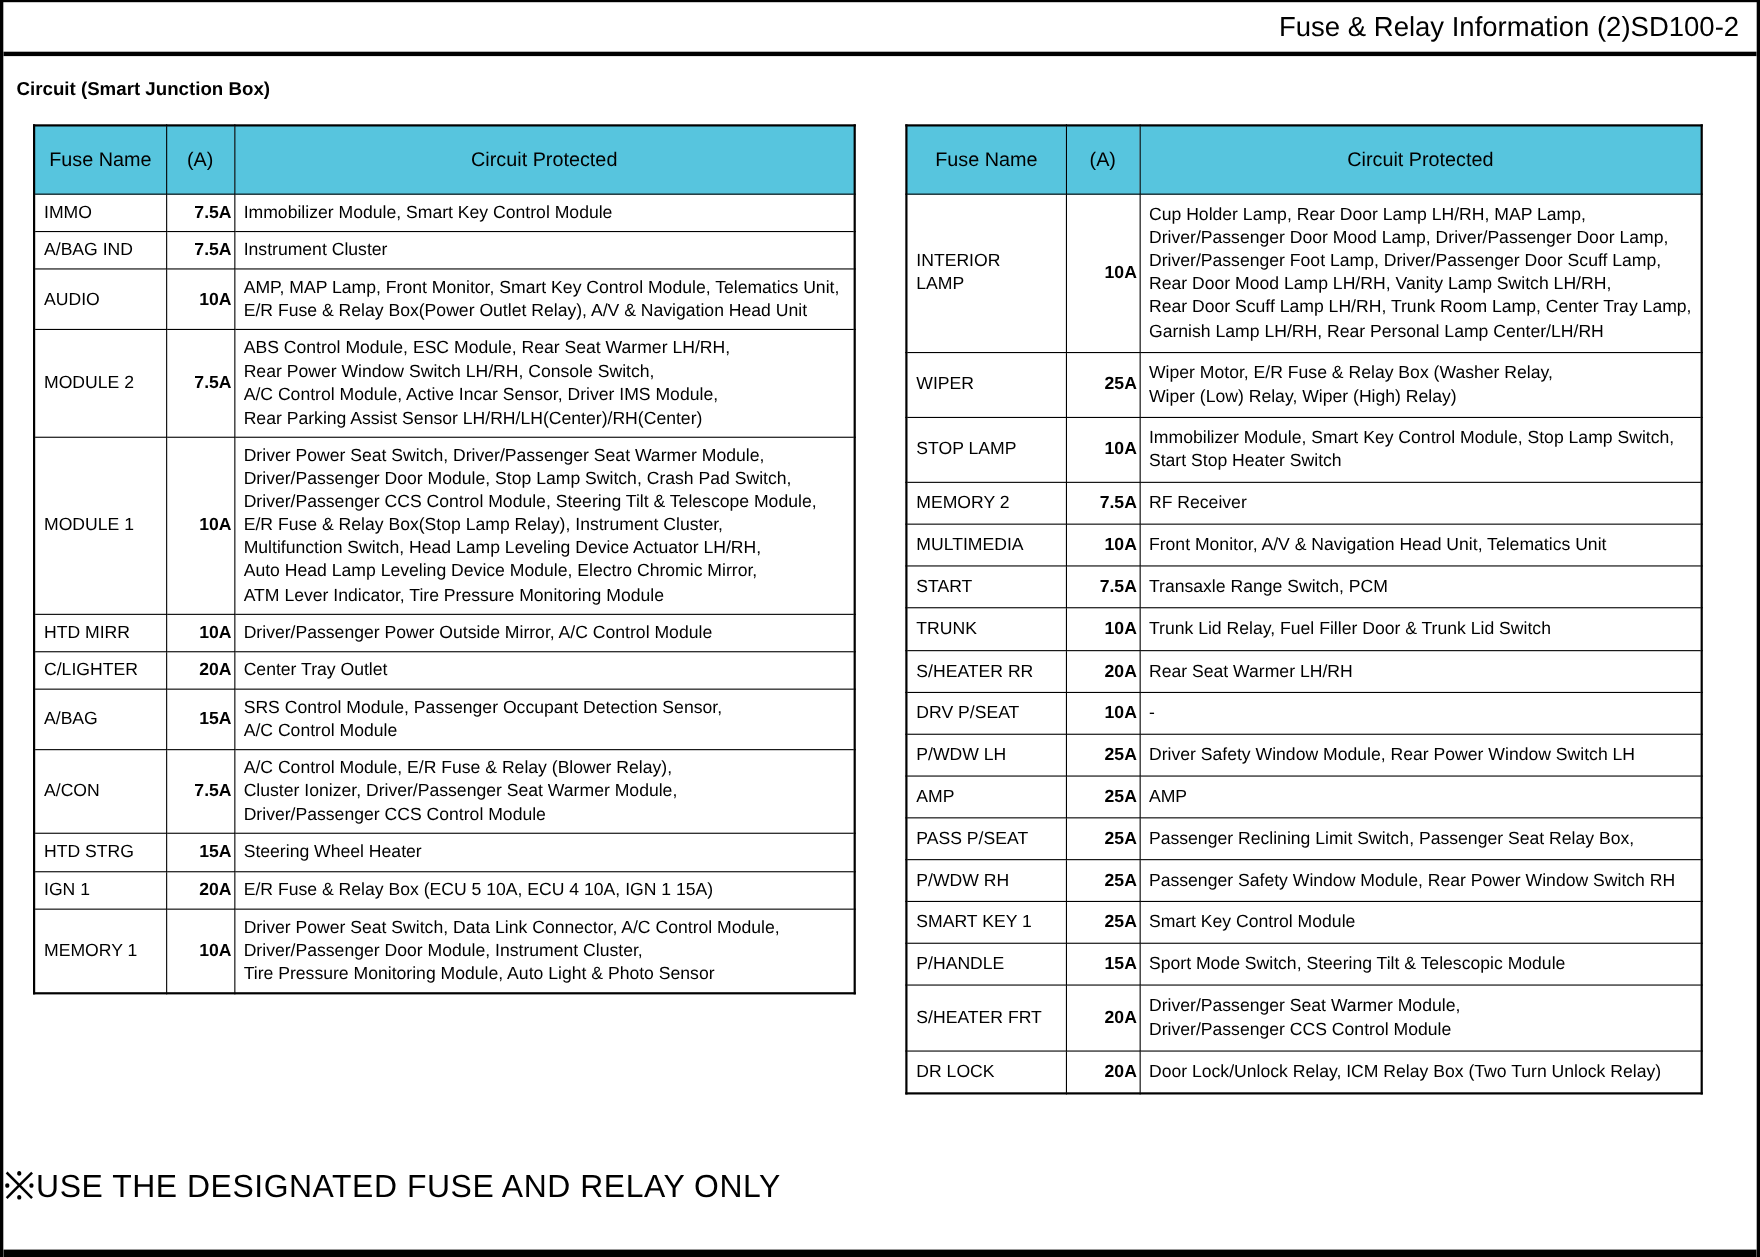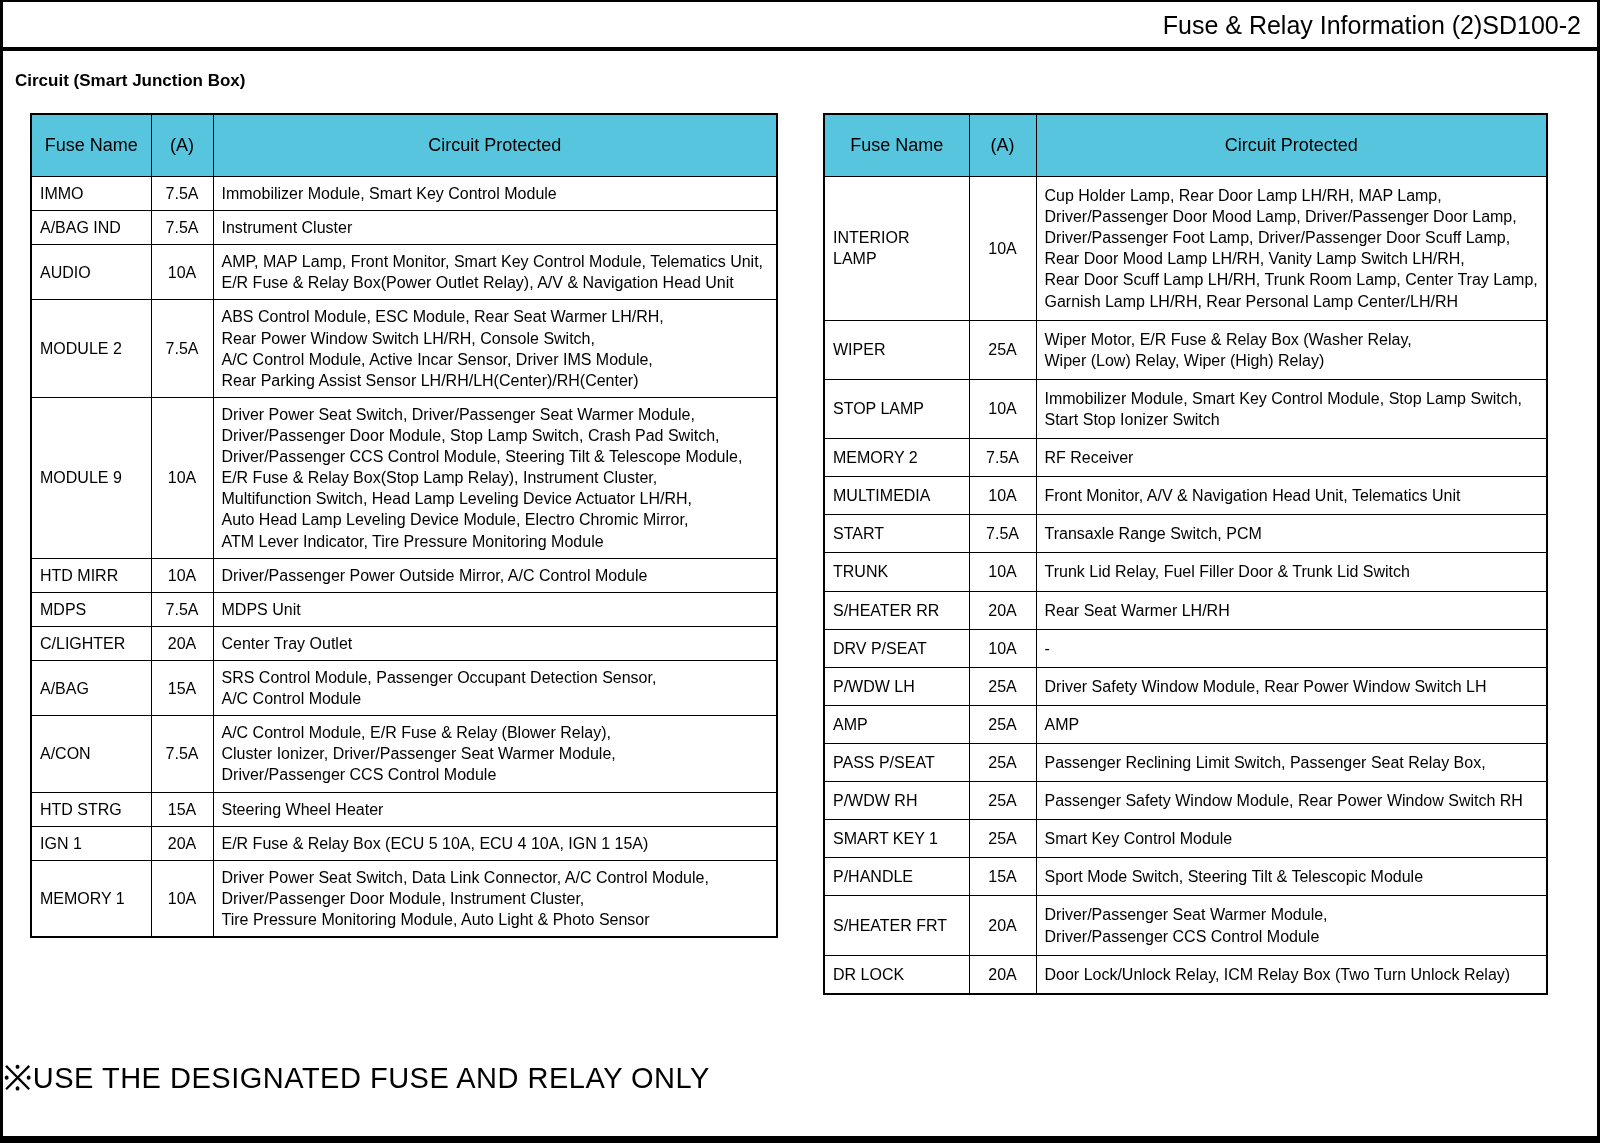--- a/index.html
+++ b/index.html
@@ -18,21 +18,21 @@
   .tables { display:flex; align-items:flex-start; padding:0 27px; gap:45px; }
   table.fuse-table { border-collapse:collapse; border:2px solid #000; table-layout:fixed; background:#fff; }
   table.left-tbl  { width:748px; }
   table.right-tbl { width:725px; }
   .fuse-table th {
     background:#57c5de; border:1px solid #000; font-size:18px; font-weight:normal;
     text-align:center; padding:20px 4px;
   }
   .fuse-table td { border:1px solid #000; font-size:16px; vertical-align:middle; line-height:1.32; }
   .col-name    { padding:5px 4px 5px 8px; white-space:pre-line; }
-  .col-amp     { text-align:center; padding:5px 2px; }
+  .col-amp     { text-align:right; padding:5px 2px;font-weight:bold; }
   .col-circuit { padding:5px 8px; white-space:pre-line; }
   table.left-tbl  .col-name,  table.left-tbl  .col-amp,  table.left-tbl  .col-circuit  { padding-top:6px; padding-bottom:6px; }
   table.right-tbl .col-name,  table.right-tbl .col-amp,  table.right-tbl .col-circuit { padding-top:8px; padding-bottom:8px; }
   .footer-note { text-align:left; margin-top:58px; font-size:29px; letter-spacing:0.5px; }
   .footer-note .marker { font-size:35px; vertical-align:-2px; }
   .bottom-bar { position:absolute; left:0; bottom:0; width:100%; height:7px; background:#000; }
 </style>
 </head>
 <body>
 
@@ -79,39 +79,34 @@
           </tr>
           <tr>
             <td class="col-name">MODULE 2</td>
             <td class="col-amp">7.5A</td>
             <td class="col-circuit">ABS Control Module, ESC Module, Rear Seat Warmer LH/RH,
 Rear Power Window Switch LH/RH, Console Switch,
 A/C Control Module, Active Incar Sensor, Driver IMS Module,
 Rear Parking Assist Sensor LH/RH/LH(Center)/RH(Center)</td>
           </tr>
           <tr>
-            <td class="col-name">MODULE 9</td>
+            <td class="col-name">MODULE 1</td>
             <td class="col-amp">10A</td>
             <td class="col-circuit">Driver Power Seat Switch, Driver/Passenger Seat Warmer Module,
 Driver/Passenger Door Module, Stop Lamp Switch, Crash Pad Switch,
 Driver/Passenger CCS Control Module, Steering Tilt &amp; Telescope Module,
 E/R Fuse &amp; Relay Box(Stop Lamp Relay), Instrument Cluster,
 Multifunction Switch, Head Lamp Leveling Device Actuator LH/RH,
 Auto Head Lamp Leveling Device Module, Electro Chromic Mirror,
 ATM Lever Indicator, Tire Pressure Monitoring Module</td>
           </tr>
           <tr>
             <td class="col-name">HTD MIRR</td>
             <td class="col-amp">10A</td>
             <td class="col-circuit">Driver/Passenger Power Outside Mirror, A/C Control Module</td>
-          </tr>
-          <tr>
-            <td class="col-name">MDPS</td>
-            <td class="col-amp">7.5A</td>
-            <td class="col-circuit">MDPS Unit</td>
           </tr>
           <tr>
             <td class="col-name">C/LIGHTER</td>
             <td class="col-amp">20A</td>
             <td class="col-circuit">Center Tray Outlet</td>
           </tr>
           <tr>
             <td class="col-name">A/BAG</td>
             <td class="col-amp">15A</td>
             <td class="col-circuit">SRS Control Module, Passenger Occupant Detection Sensor,
@@ -172,21 +167,21 @@
           <tr>
             <td class="col-name">WIPER</td>
             <td class="col-amp">25A</td>
             <td class="col-circuit">Wiper Motor, E/R Fuse &amp; Relay Box (Washer Relay,
 Wiper (Low) Relay, Wiper (High) Relay)</td>
           </tr>
           <tr>
             <td class="col-name">STOP LAMP</td>
             <td class="col-amp">10A</td>
             <td class="col-circuit">Immobilizer Module, Smart Key Control Module, Stop Lamp Switch,
-Start Stop Ionizer Switch</td>
+Start Stop Heater Switch</td>
           </tr>
           <tr>
             <td class="col-name">MEMORY 2</td>
             <td class="col-amp">7.5A</td>
             <td class="col-circuit">RF Receiver</td>
           </tr>
           <tr>
             <td class="col-name">MULTIMEDIA</td>
             <td class="col-amp">10A</td>
             <td class="col-circuit">Front Monitor, A/V &amp; Navigation Head Unit, Telematics Unit</td>

